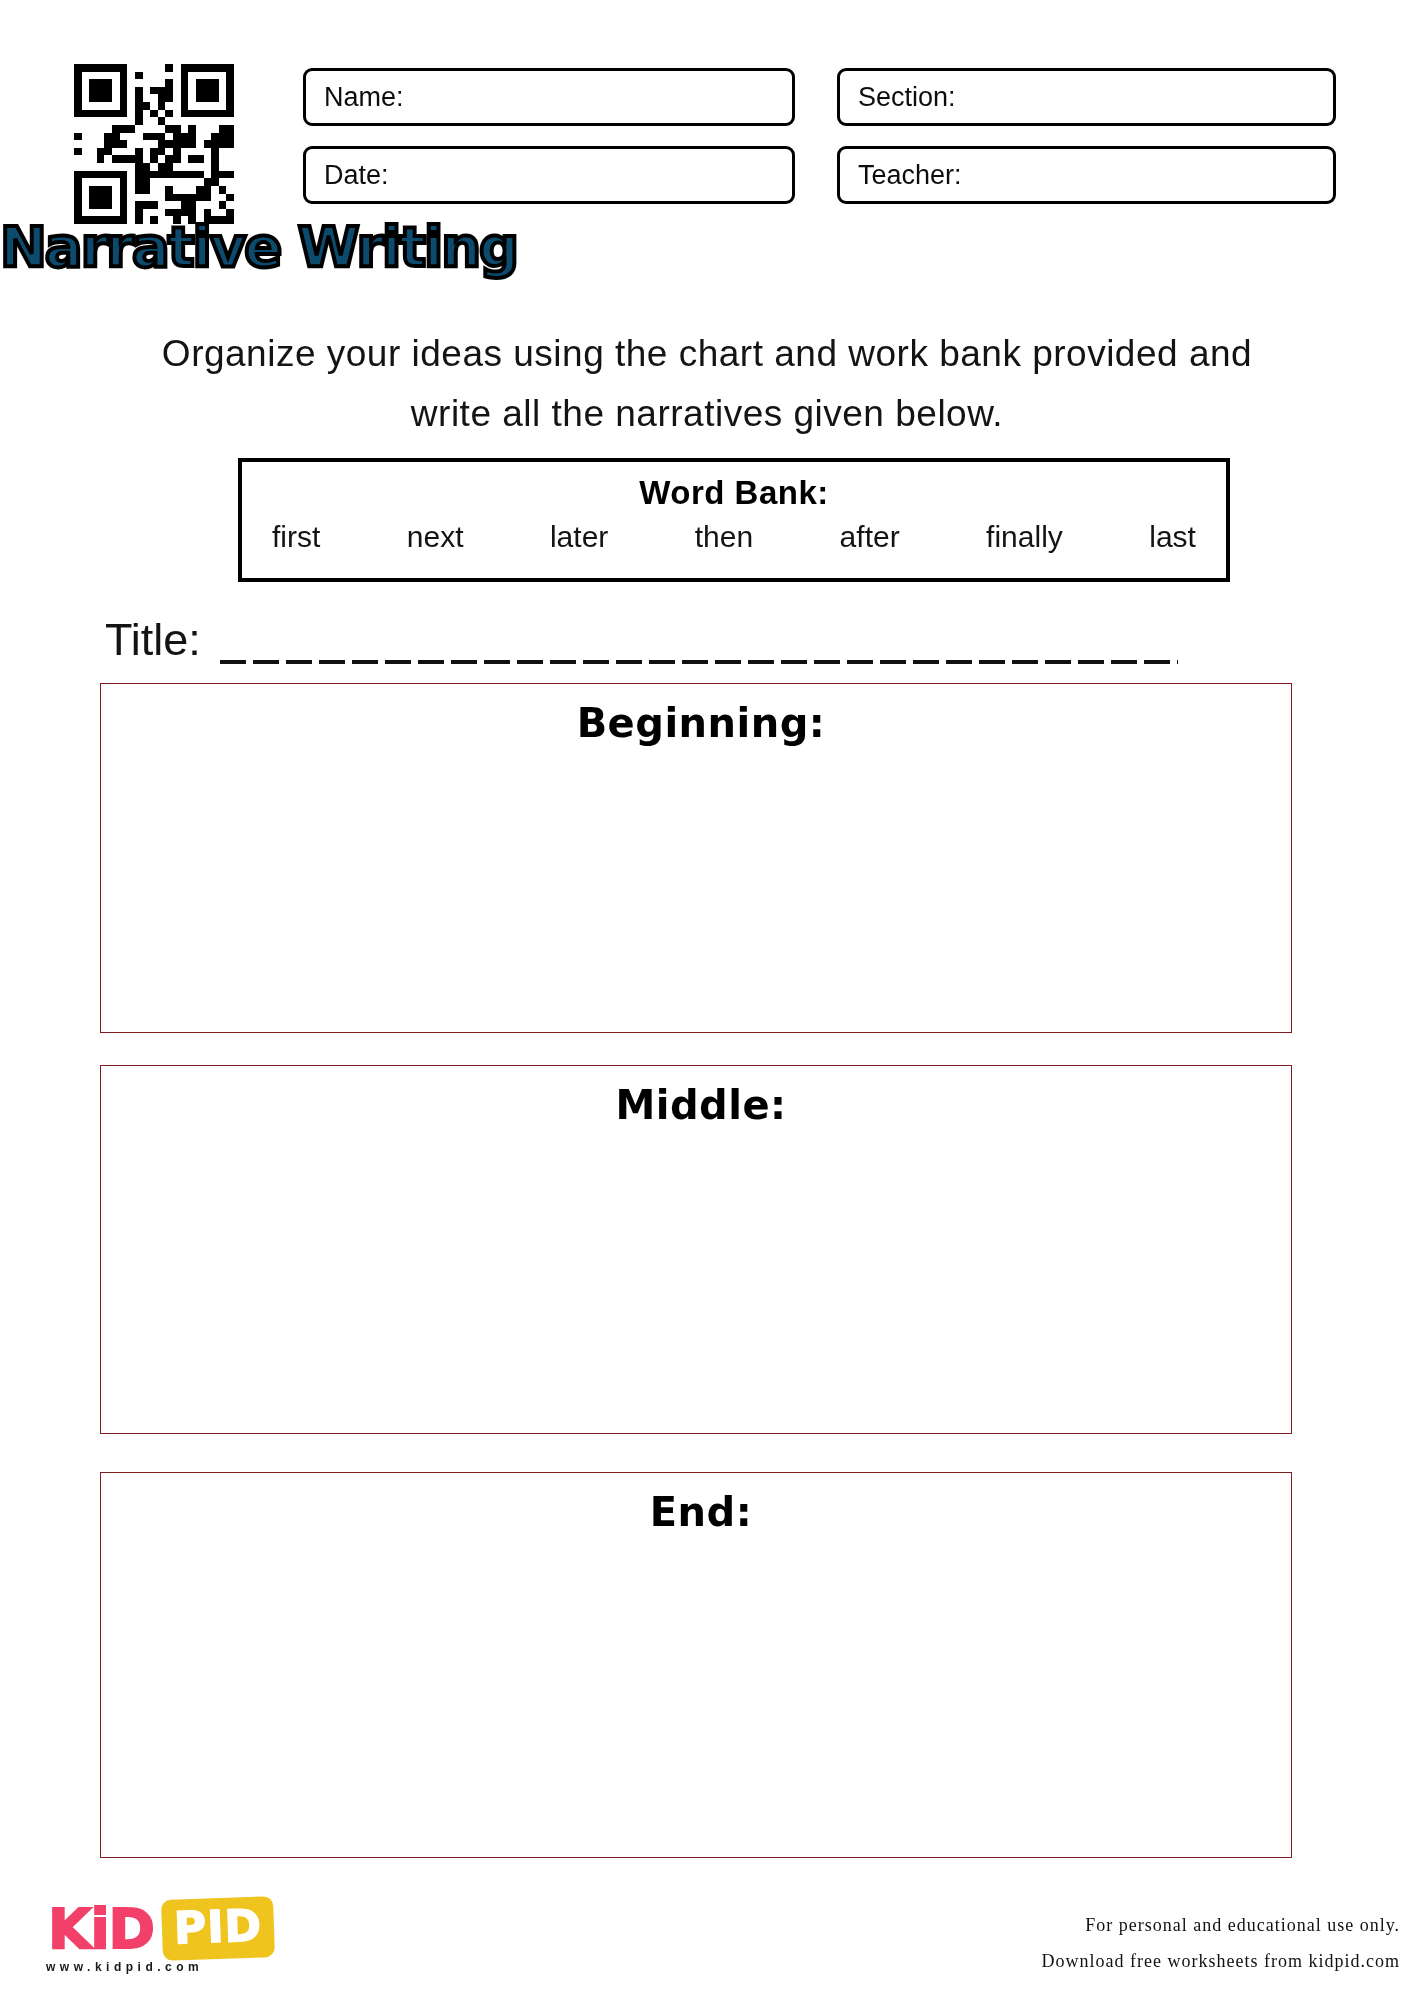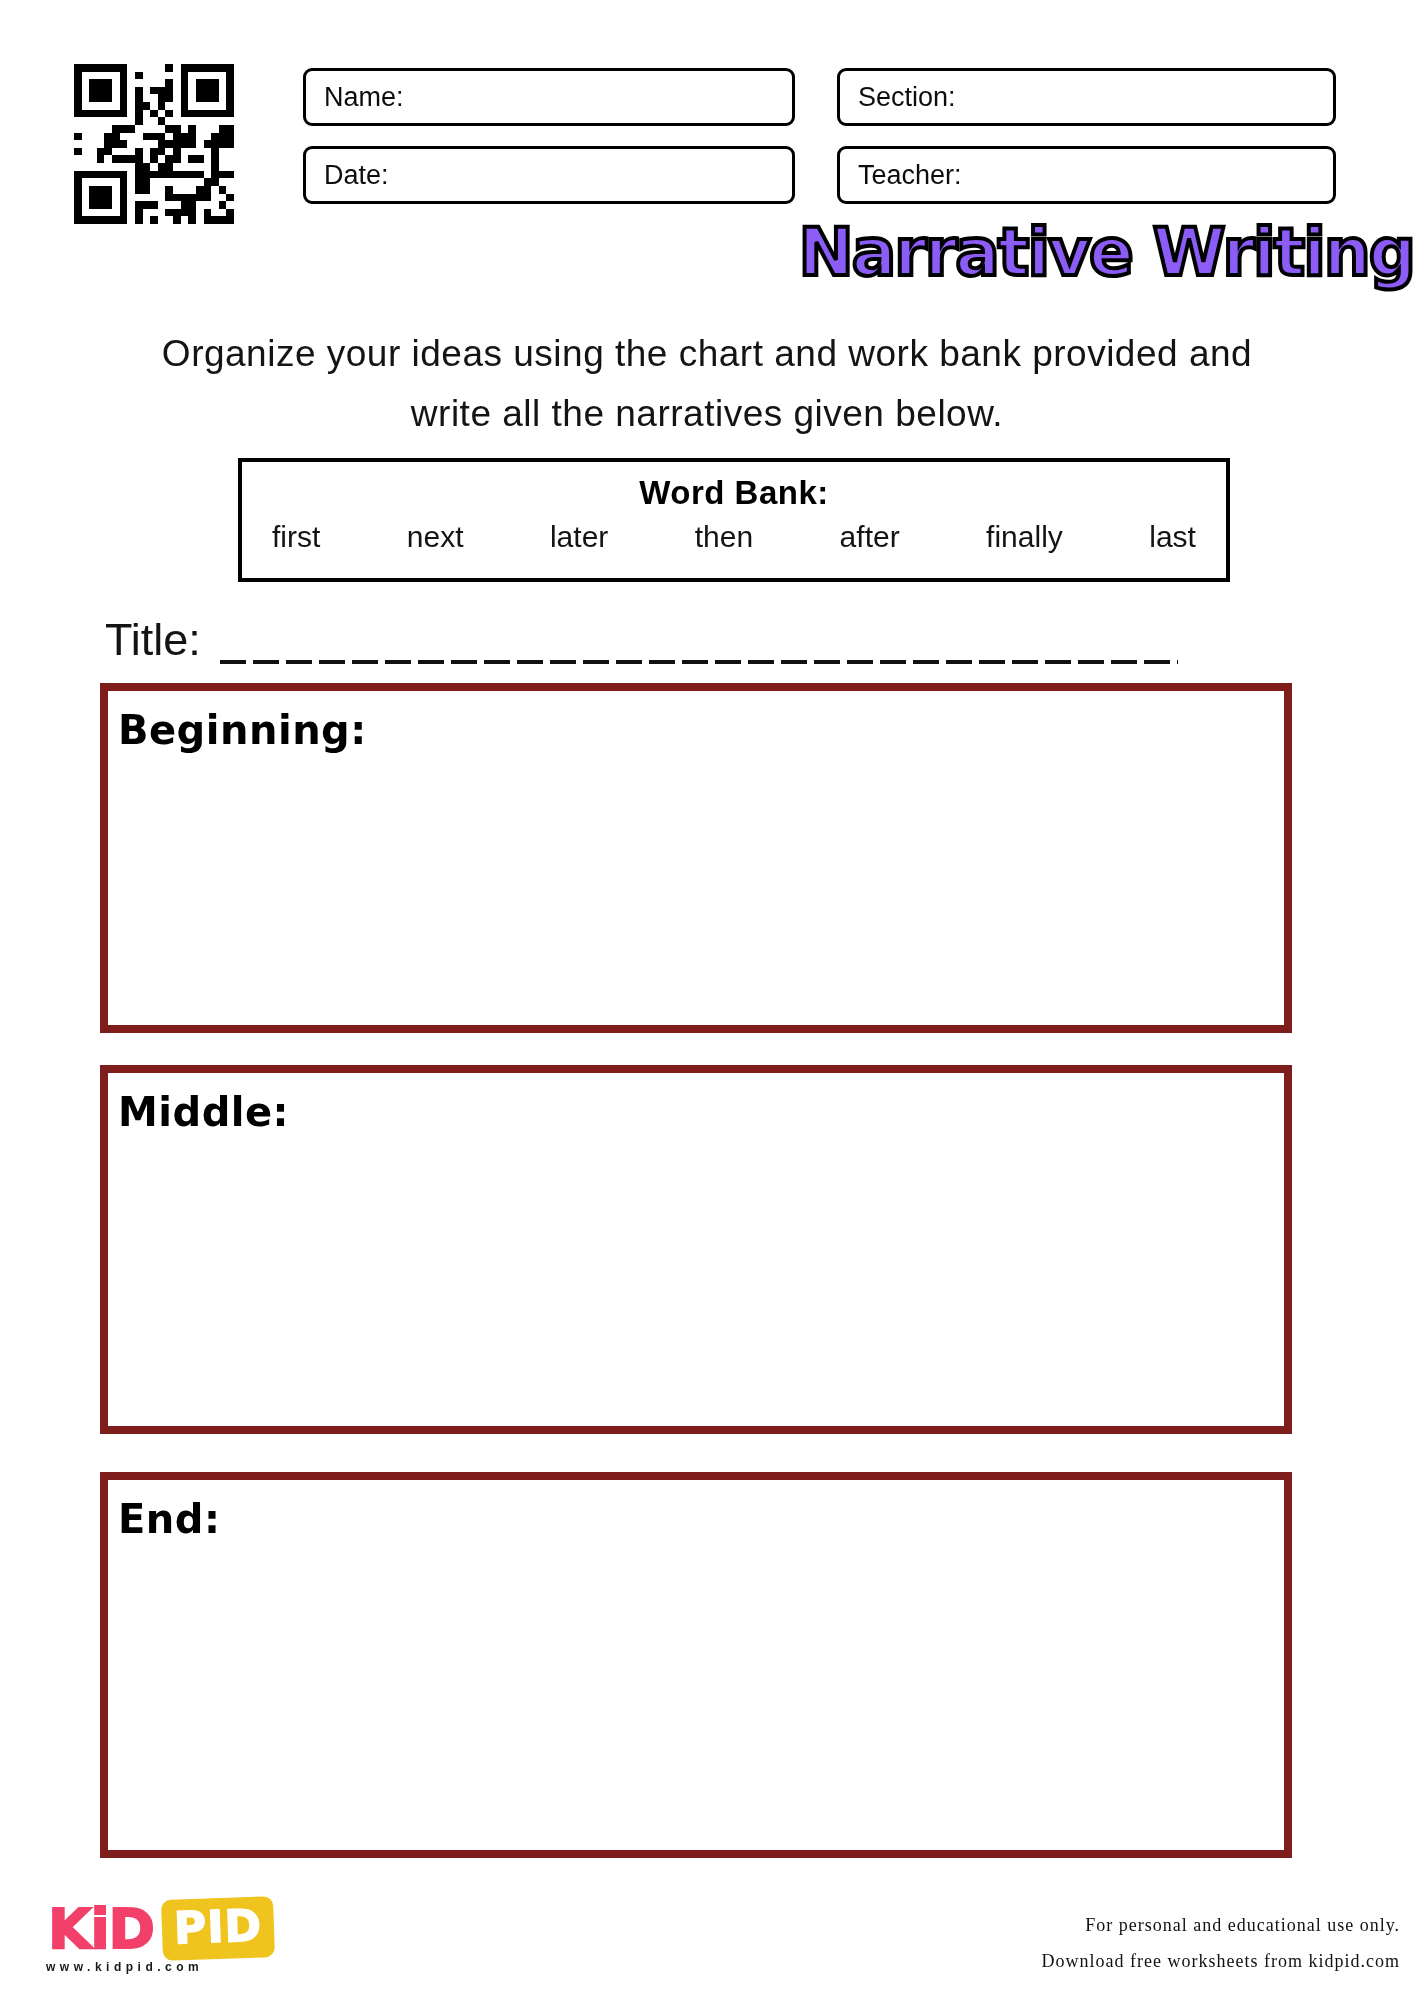--- a/index.html
+++ b/index.html
@@ -20,23 +20,23 @@
     display:flex; align-items:center; padding-left:18px; background:#fff;
     font-size:27px; color:#0d0d0d;
   }
   .hbox.name    { left:303px; top:60px;  width:492px; }
   .hbox.section { left:837px; top:60px;  width:499px; }
   .hbox.date    { left:303px; top:138px; width:492px; }
   .hbox.teacher { left:837px; top:138px; width:499px; }
 
   
   .main-title {
-    position:absolute; left:0; right:0; top:206px; text-align:right;
-    font-family:"DejaVu Sans", sans-serif; font-weight:bold; font-size:66px;
-    letter-spacing:-2px; color:#8b5cf6;
+    position:absolute; left:0; right:0; top:206px; text-align:left;
+    font-family:"DejaVu Sans", sans-serif; font-weight:bold; font-size:56px;
+    letter-spacing:-2px; color:#0c4a6e;
     -webkit-text-stroke:4px #000;
   }
 
   
   .instructions {
     position:absolute; left:0; right:0; top:316px; text-align:center;
     font-size:37px; line-height:60px; color:#141414; letter-spacing:0.5px;
   }
 
   
@@ -56,22 +56,22 @@
   
   .title-row { position:absolute; left:105px; top:606px; }
   .title-label { font-size:45px; color:#141414; }
   .title-line {
     position:absolute; left:220px; top:652px; width:958px; height:3.5px;
     background:repeating-linear-gradient(to right, #111 0px, #111 26px, transparent 26px, transparent 33px);
   }
 
   
   .section-box {
-    position:absolute; left:100px; width:1192px; border:8px solid #7f1d1d;
-    background:#fff; padding:16px 0 0 10px;
+    position:absolute; left:100px; width:1192px; border:1px solid #7f1d1d;
+    background:#fff; padding:16px 0 0 10px;text-align:center;
   }
   .section-box .section-label {
     font-weight:bold; font-size:40px; letter-spacing:0.5px; color:#000;
     font-family:"DejaVu Sans", sans-serif;
   }
   .section-box.beginning { top:675px;  height:350px; }
   .section-box.middle    { top:1057px; height:369px; }
   .section-box.end       { top:1464px; height:386px; }
 
   

